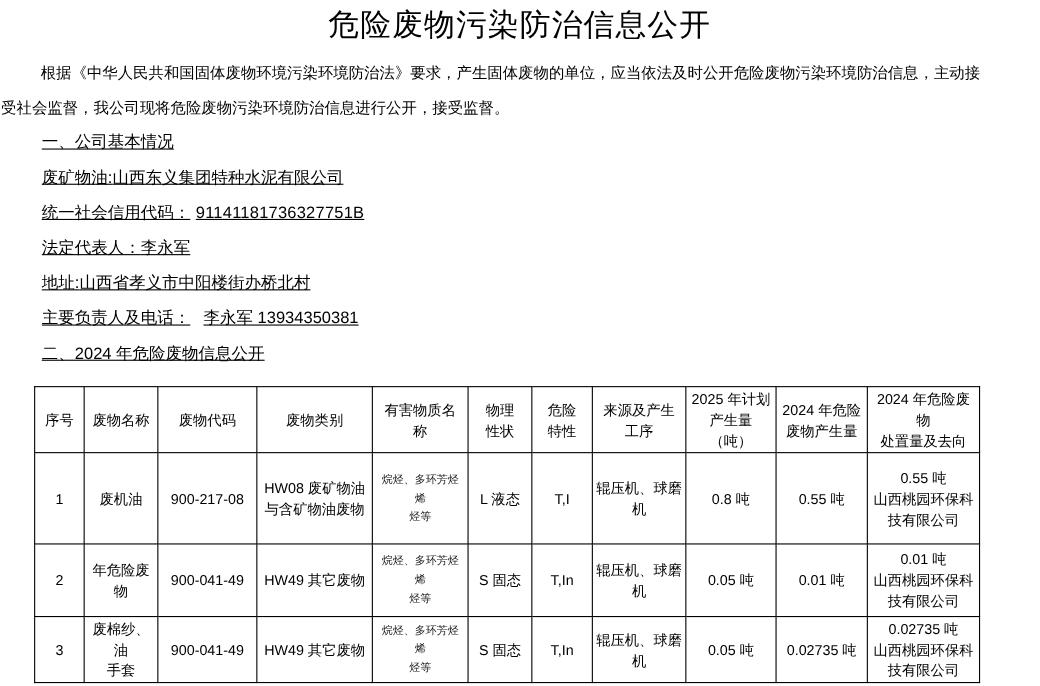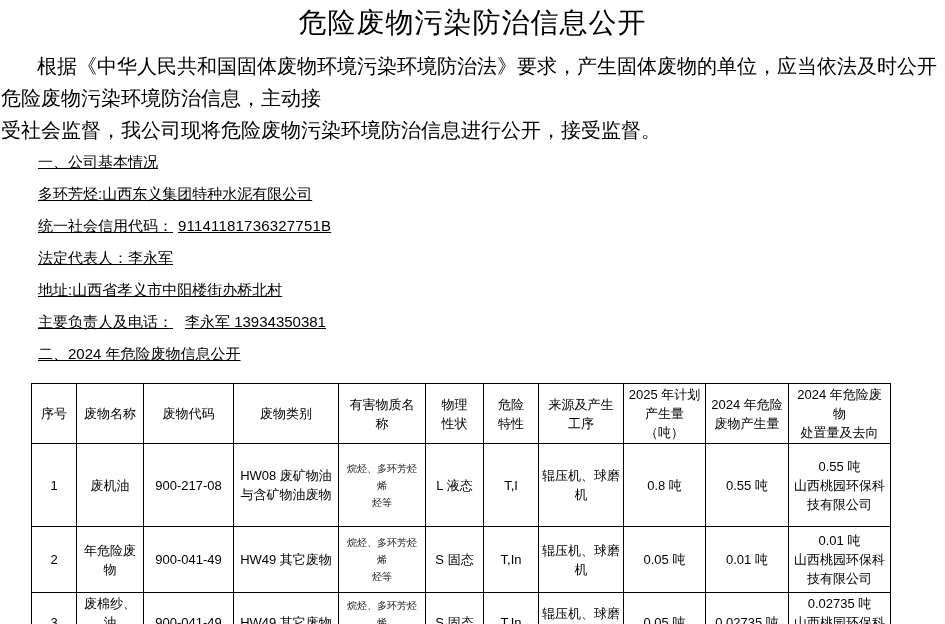--- a/index.html
+++ b/index.html
@@ -7,21 +7,21 @@
     width:945px;height:624px;overflow:hidden;
     background:#ffffff;color:#000000;
     font-family:"Liberation Sans","DejaVu Sans",sans-serif;
   }
   .title{
     padding-top:6px;height:34px;line-height:34px;
     text-align:center;font-size:28px;font-weight:normal;letter-spacing:1px;
   }
   .intro{
     margin-top:10px;
-    font-size:20px;line-height:32px;
+    font-size:14px;line-height:32px;
     text-indent:36px;white-space:pre-line;
     padding:0 1px;
   }
   .info-line{
     font-size:15px;line-height:32px;
     padding-left:38px;white-space:nowrap;text-decoration:underline;
   }
   .num{letter-spacing:0.2px;}
   .gap{margin-left:12px;}
   .gap-sm{margin-left:5px;}
@@ -46,21 +46,21 @@
 <body>
 
 <div class="title">危险废物污染防治信息公开</div>
 
 <div class="intro">根据《中华人民共和国固体废物环境污染环境防治法》要求，产生固体废物的单位，应当依法及时公开危险废物污染环境防治信息，主动接
 受社会监督，我公司现将危险废物污染环境防治信息进行公开，接受监督。</div>
 
 <div class="info-line">一、公司基本情况</div>
 
 <div class="info-line">
-  <span>多环芳烃:</span><span>山西东义集团特种水泥有限公司</span>
+  <span>废矿物油:</span><span>山西东义集团特种水泥有限公司</span>
 </div>
 
 <div class="info-line">
   <span>统一社会信用代码：</span><span class="num gap-sm">91141181736327751B</span>
 </div>
 
 <div class="info-line">
   <span>法定代表人：</span><span>李永军</span>
 </div>
 

